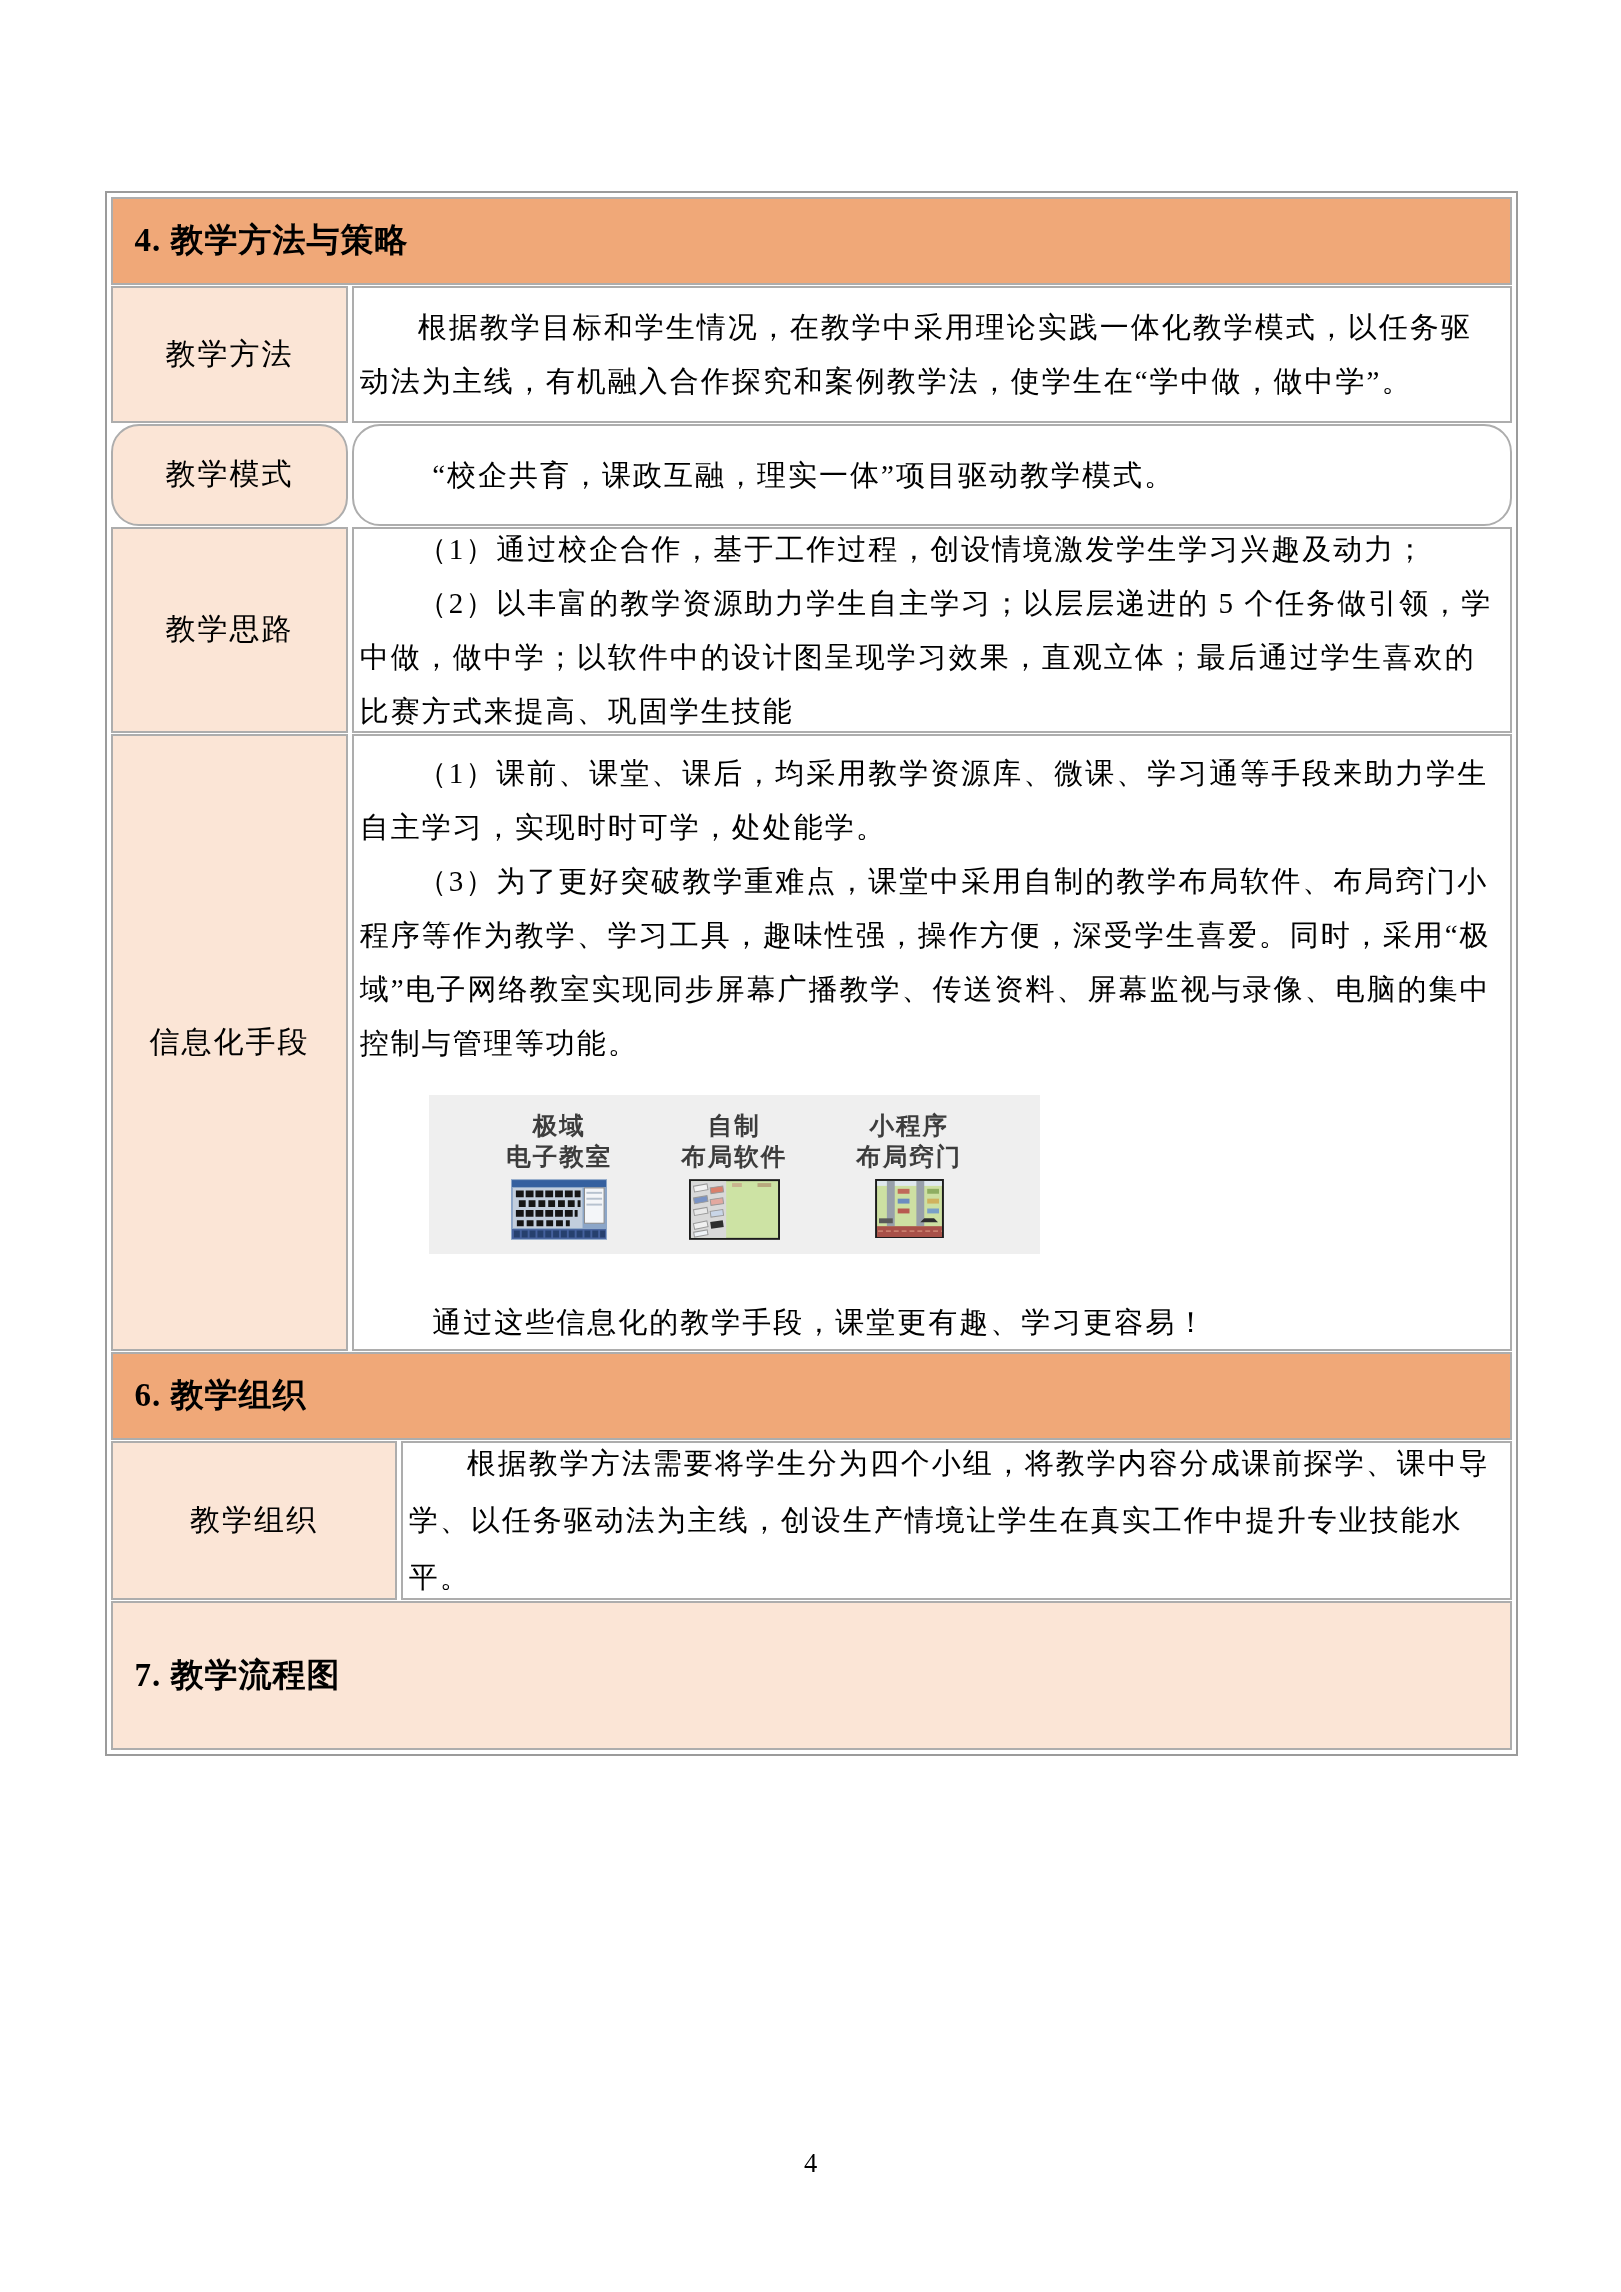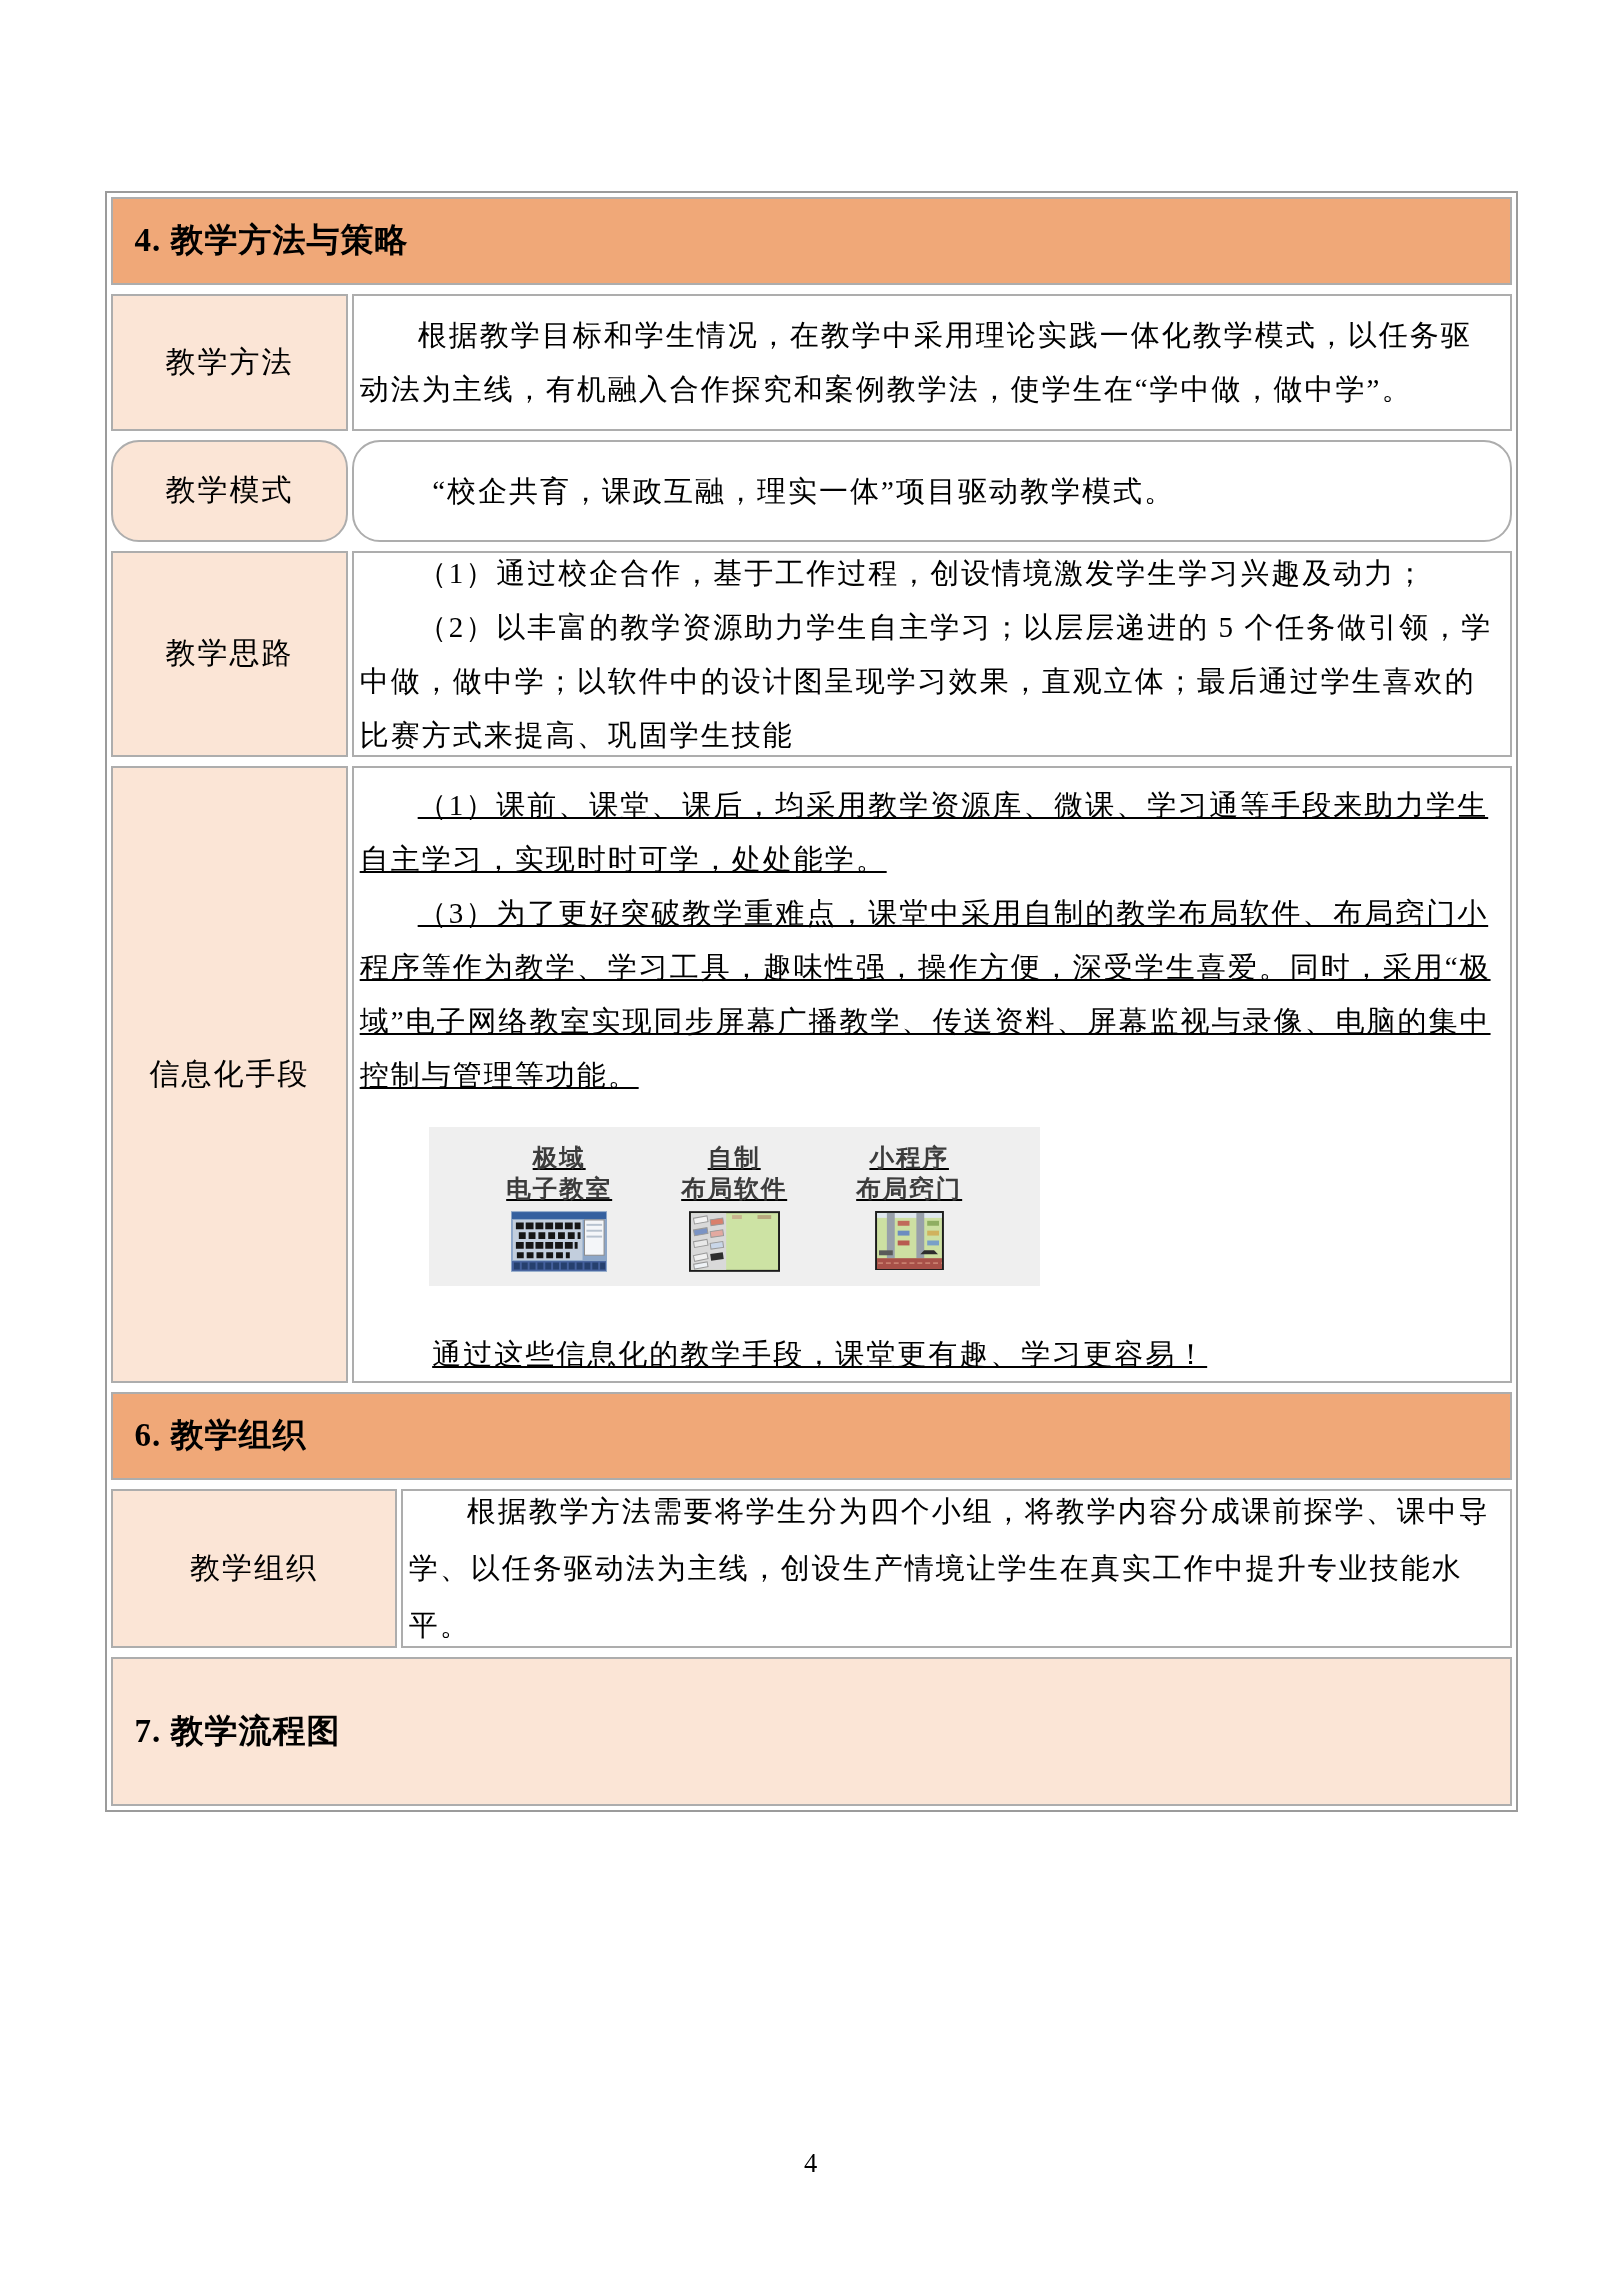--- a/index.html
+++ b/index.html
@@ -4,21 +4,21 @@
 <style>
   html,body { margin:0; padding:0; background:#ffffff; }
   .page {
     position:relative; width:1621px; height:2293px; background:#ffffff;
     font-family:"Liberation Serif","DejaVu Serif",serif; color:#000;
     overflow:hidden;
   }
   .doc-table {
     position:absolute; left:105px; top:191px; width:1413px;
     box-sizing:border-box; border:2.9px solid #9b9b9b; padding:3.9px;
-    display:flex; flex-direction:column; gap:9px; background:#ffffff;
+    display:flex; flex-direction:column; gap:1px; background:#ffffff;
   }
   .t-row { display:flex; gap:3.9px; }
   .cell { box-sizing:border-box; border:2px solid #adadad; background:#fff; }
   .header-cell {
     flex:1; background:#f0a878; display:flex; align-items:center;
     padding-left:21.6px; font-weight:bold; font-size:33px; letter-spacing:1px;
   }
   .label-cell {
     width:237px; flex:0 0 237px; background:#fbe5d6;
     display:flex; align-items:center; justify-content:center;
@@ -35,21 +35,21 @@
   .row-method  .cell { height:137px; }
   .row-mode    .cell { height:102px;border-radius:28px; }
   .row-approach .cell { height:206px; }
   .row-info    .cell { height:617px; }
   .row-org     .cell { height:159px; }
   .row-org     .content-cell { line-height:57px; }
   .row-flow    .cell {
     height:149px; flex:1; background:#fbe5d6; display:flex; align-items:center;
     padding-left:21.6px; font-weight:bold; font-size:33px; letter-spacing:1px;
   }
-  .info-content { justify-content:flex-start; padding-top:10px;text-decoration:underline; }
+  .info-content { justify-content:flex-start; padding-top:10px; }
   .tools-figure {
     margin:25.5px 0 0 69px; width:611px; height:172px; background:#efefef;
     display:flex; justify-content:center; align-items:flex-start; gap:69px;
     padding-top:15.7px; box-sizing:border-box;
   }
   .tool-item { display:flex; flex-direction:column; align-items:center; gap:6.9px; }
   .tool-label {
     font-family:"Liberation Sans","DejaVu Sans",sans-serif; font-weight:bold;
     font-size:24.5px; line-height:1.25; color:#3c3c3c; text-align:center;
     white-space:pre-line; letter-spacing:2px;

